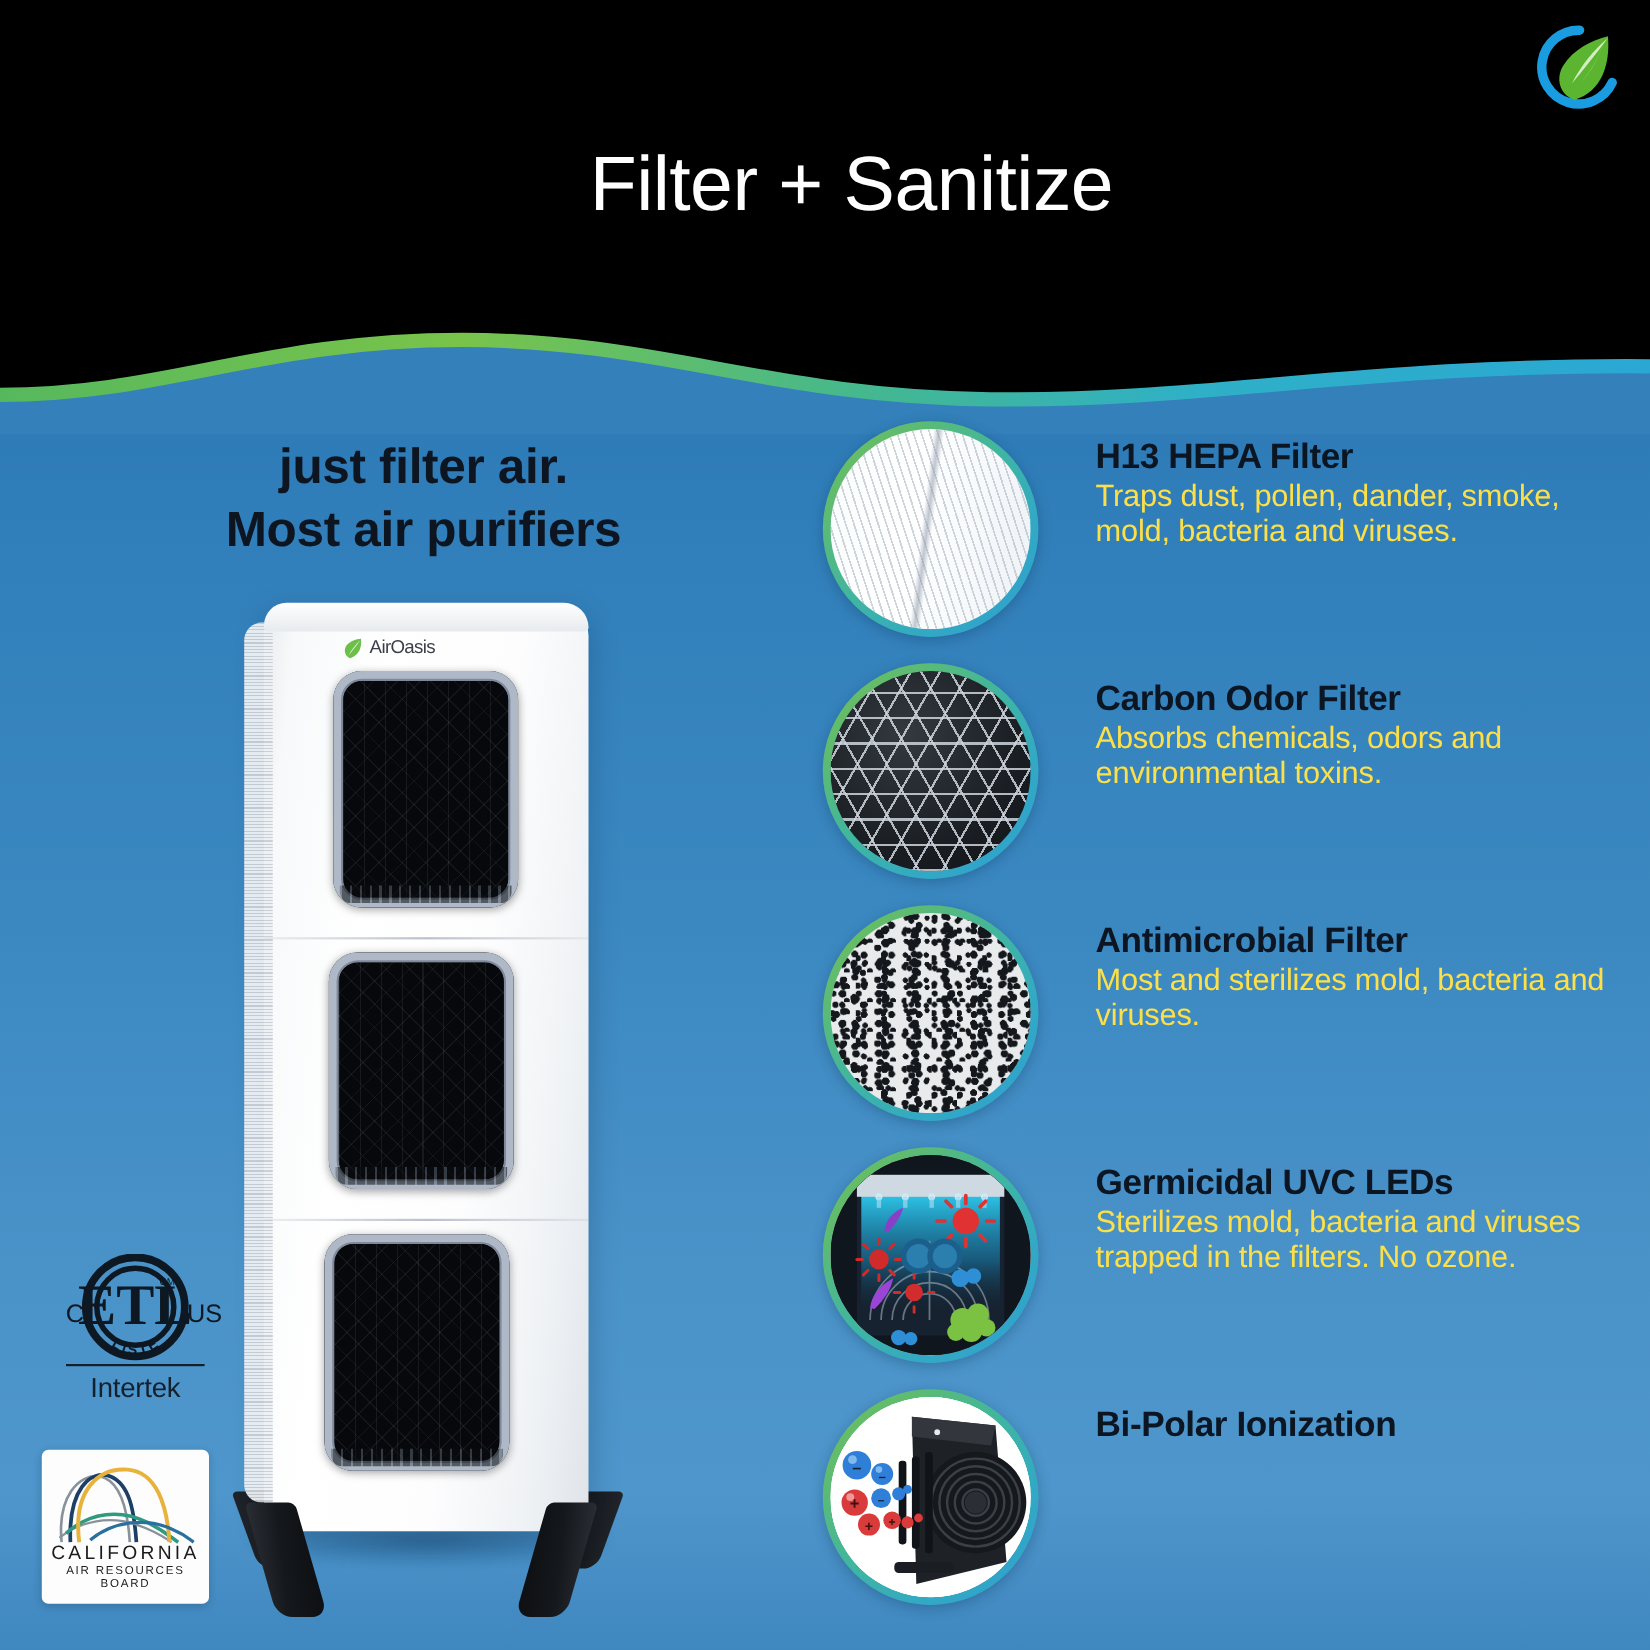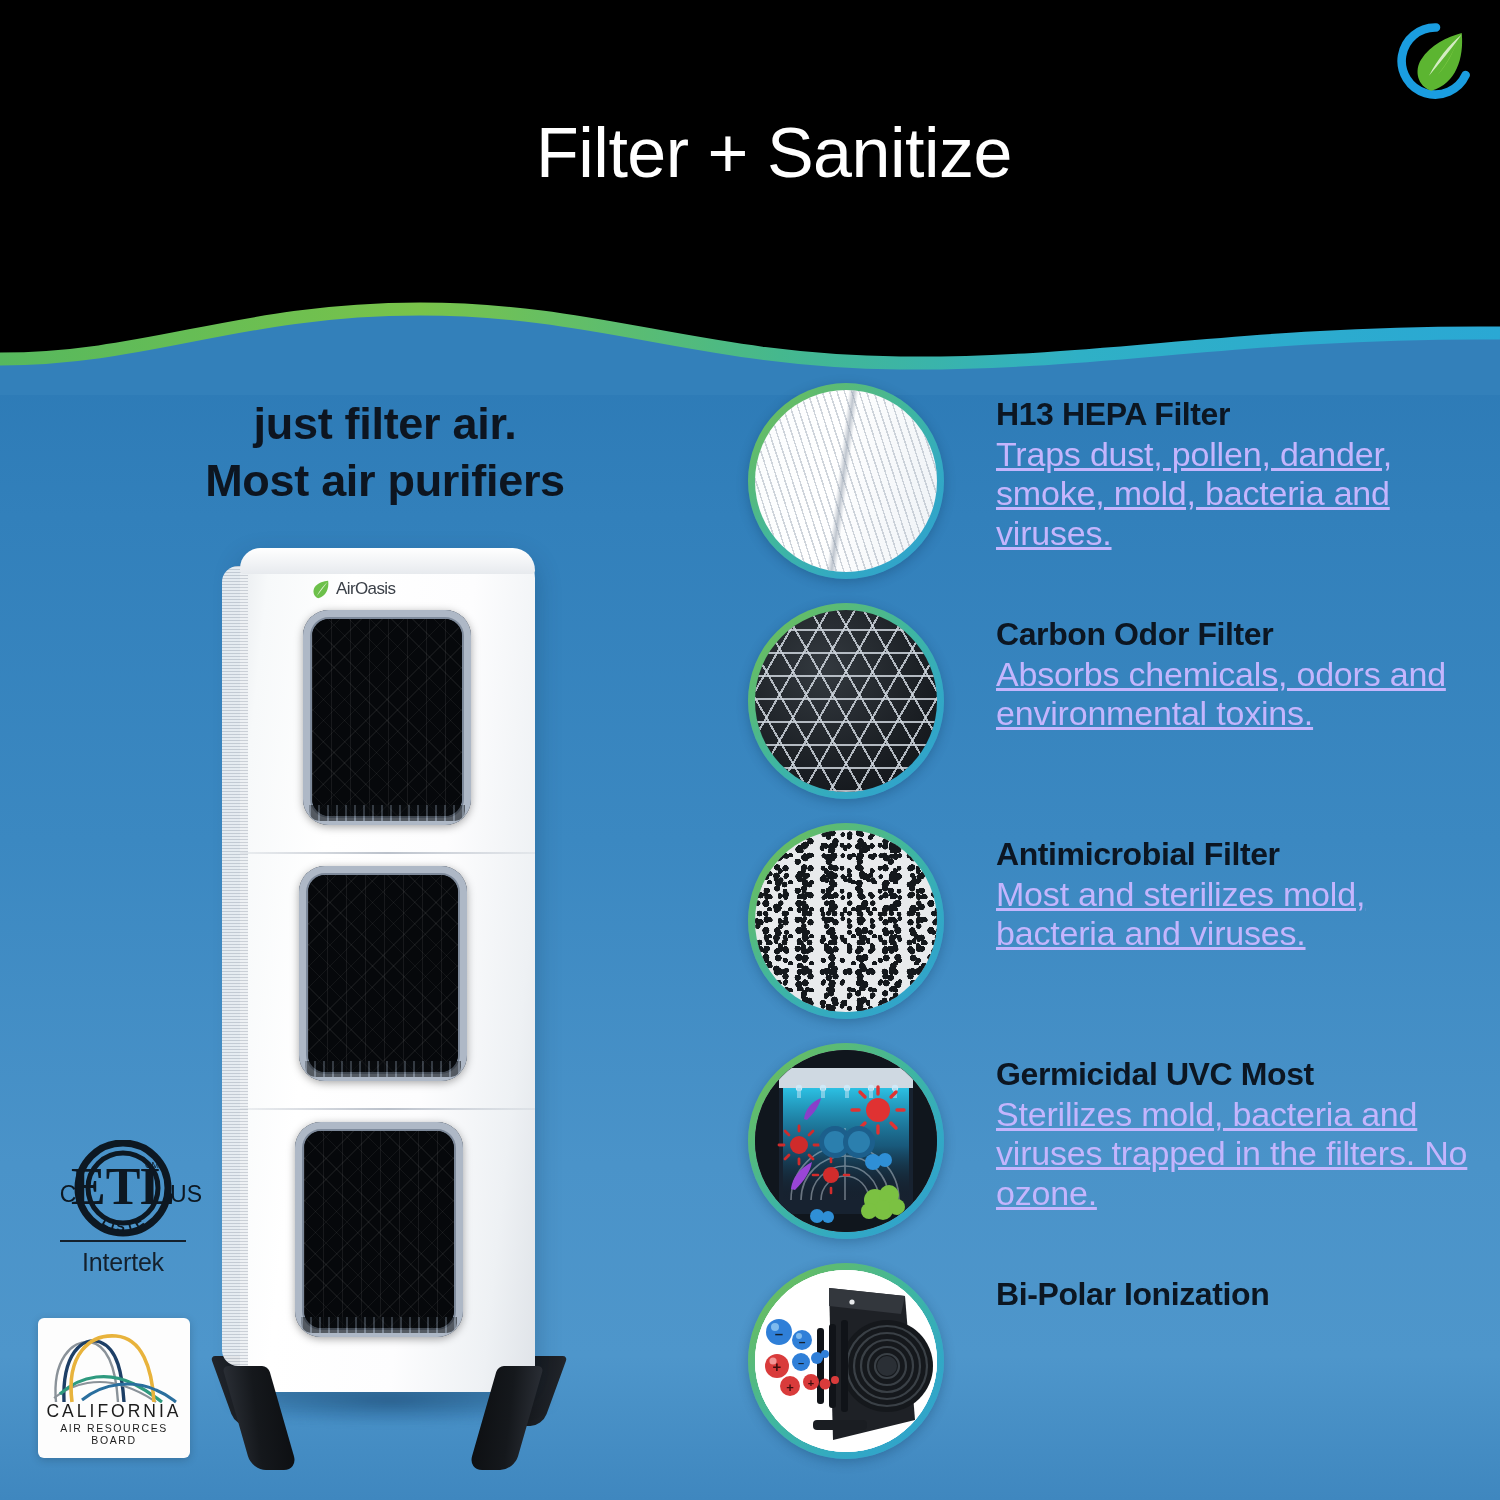--- a/index.html
+++ b/index.html
@@ -14,21 +14,21 @@
   
   #canvas { position:relative; width:1500px; height:1500px; overflow:hidden; }
 
   
   .header {
     position:absolute; left:0; top:0; width:1500px; height:365px;
     background:#000;
     z-index:2;
   }
   .header-title {
-    position:absolute; left:0; top:118px; width:1500px;
+    position:absolute; left:0; top:132px; width:1500px;
     text-align:center;
     color:#ffffff;
     font-size:70px;
     font-weight:400;
     letter-spacing:-0.5px;
     line-height:1;
     padding-left:48px;
   }
   .brand-logo {
     position:absolute; right:25px; top:22px;
@@ -224,21 +224,21 @@
 
   
   .tex-ion { width:100%; height:100%; background:#ffffff; position:relative; }
 
   .f-text { position:absolute; left:248px; top:14px; width:480px; }
   .f-title {
     font-size:32px; font-weight:bold; color:#0c1622; line-height:1.12;
     letter-spacing:-0.4px; margin-bottom:2px;
   }
   .f-desc {
-    font-size:34px; color:#c4b5fd; line-height:1.16; letter-spacing:-0.2px;text-decoration:underline;
+    font-size:28px; color:#fde047; line-height:1.16; letter-spacing:-0.2px;
   }
 </style>
 </head>
 <body>
 
 <div id="canvas">
 
   <div class="body-bg"></div>
 
   <div class="header">
@@ -462,21 +462,21 @@
                   <circle cx="134" cy="145" r="10"></circle>
                 <circle cx="128" cy="160" r="10"></circle>
                   <circle cx="142" cy="157" r="8"></circle>
                 <circle cx="114" cy="161" r="8"></circle>
               </g>
             </svg>
           </div>
         </div>
       </div>
       <div class="f-text">
-        <div class="f-title">Germicidal UVC Most</div>
+        <div class="f-title">Germicidal UVC LEDs</div>
         <div class="f-desc">Sterilizes mold, bacteria and viruses trapped in the filters. No ozone.</div>
       </div>
     </div>
 
     <div class="feature">
       <div class="f-circle">
         <div class="f-circle-in">
           <div class="tex-ion">
             <svg viewBox="0 0 182 182" style="width:100%;height:100%;display:block;">
               <rect x="0" y="0" width="182" height="182" fill="#ffffff"></rect>

